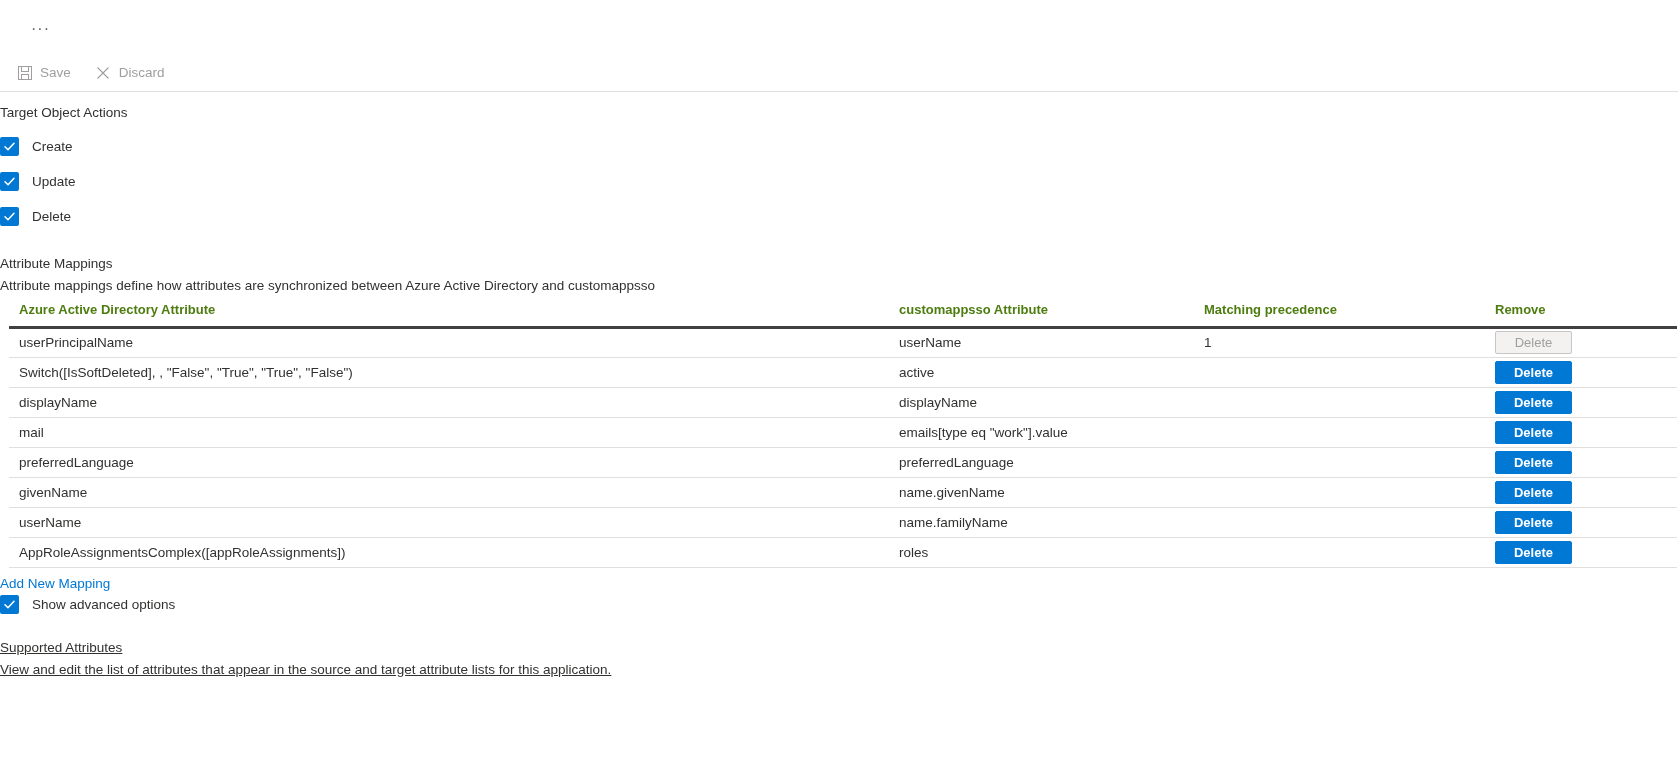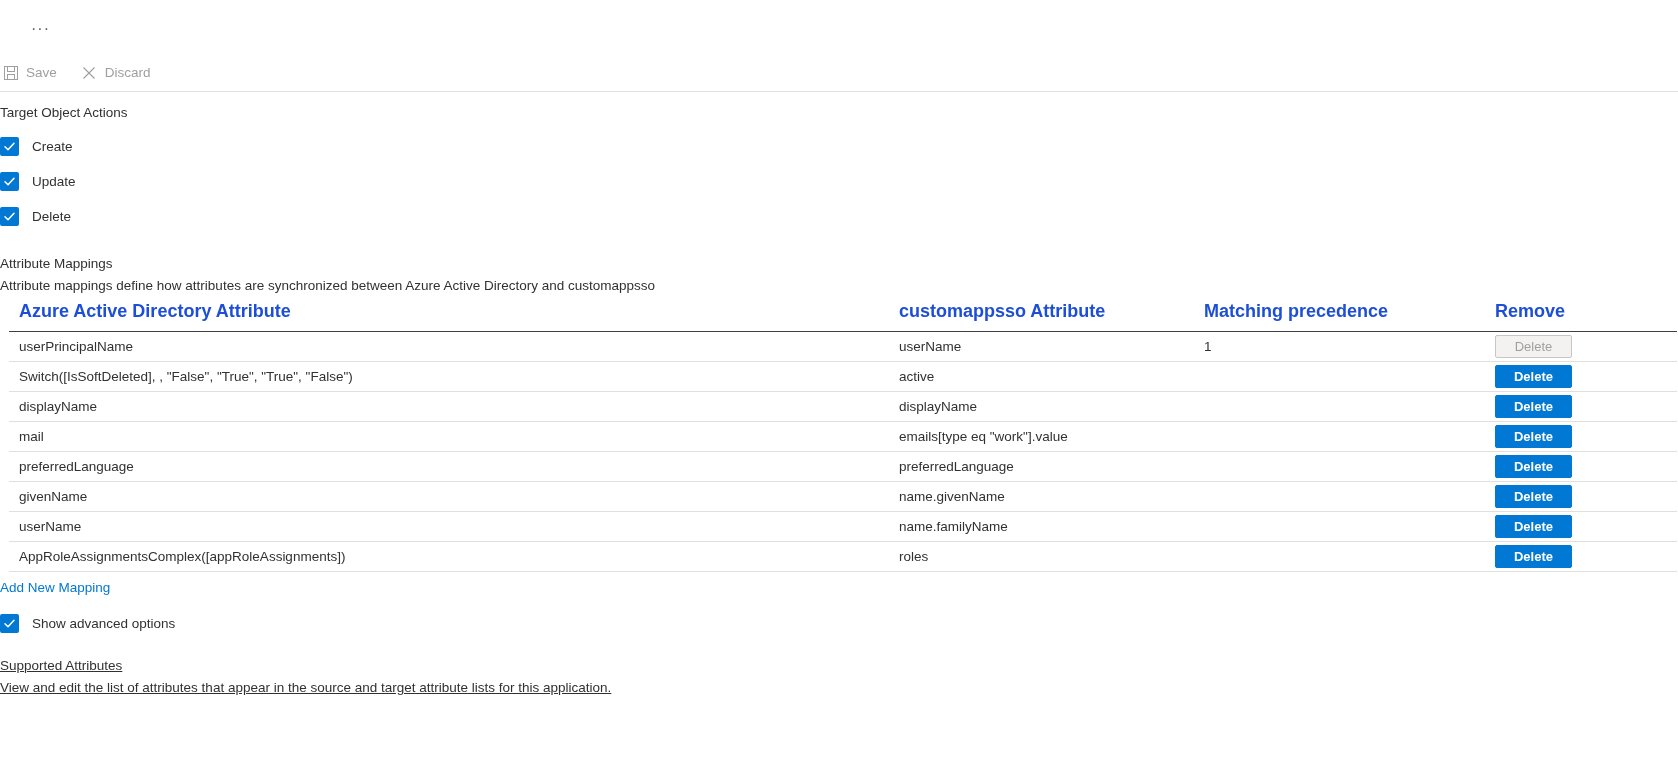--- a/index.html
+++ b/index.html
@@ -40,20 +40,21 @@
     letter-spacing: 1px;
     cursor: pointer;
     padding: 2px 4px;
   }
 
   
   .command-bar {
     display: flex;
     align-items: center;
     height: 38px;
+    padding-left: 14px;
     border-bottom: 1px solid #e1dfdd;
     margin-top: 10px;
   }
   .cmd-item {
     display: flex;
     align-items: center;
     gap: 7px;
     padding: 4px 10px 4px 2px;
     margin-right: 12px;
     font-size: 13.5px;
@@ -114,25 +115,25 @@
   .tbl {
     width: 1668px;
     margin-left: 9px;
     border-collapse: collapse;
     table-layout: fixed;
     font-size: 13.5px;
   }
   .tbl th {
     text-align: left;
     font-weight: 600;
-    font-size: 18px;
-    color: #1d4ed8;
+    font-size: 13px;
+    color: #4d7c0f;
     padding: 0 0 9px 10px;
     vertical-align: bottom;
-    border-bottom: 1px solid #404040;
+    border-bottom: 3px solid #404040;
     height: 26px;
   }
   .tbl td {
     padding: 0 0 0 10px;
     height: 30px;
     border-bottom: 1px solid #e1dfdd;
     color: #323130;
     font-size: 13.5px;
     vertical-align: middle;
     white-space: nowrap;
@@ -344,21 +345,21 @@
           <button class="btn-delete">Delete</button>
         </div>
       </td>
     </tr>
   </tbody>
 </table>
 
 <div class="section" style="margin-top:6px;">
   <a class="link">Add New Mapping</a>
 
-  <div class="cb-row" style="margin-top:15px;justify-content:center;">
+  <div class="cb-row" style="margin-top:1px;justify-content:center;">
     <span class="cb-box">
       <svg width="13" height="13" viewBox="0 0 13 13" fill="none" stroke="#ffffff" stroke-width="1.5" stroke-linecap="round" stroke-linejoin="round">
         <polyline points="2,6.8 5,9.8 11,3.3"></polyline>
       </svg>
     </span>
     <span class="cb-label">Show advanced options</span>
   </div>
 </div>
 
 <div class="section" style="margin-top:23px;text-decoration:underline;">

